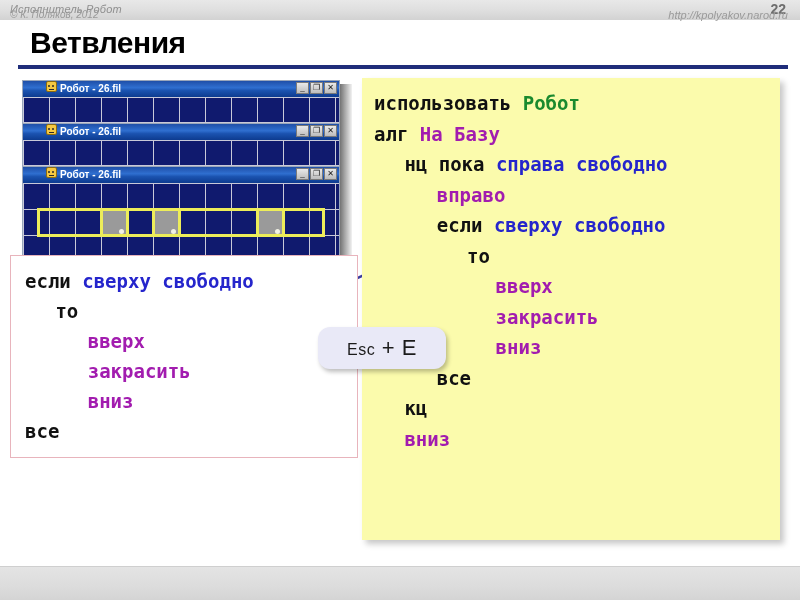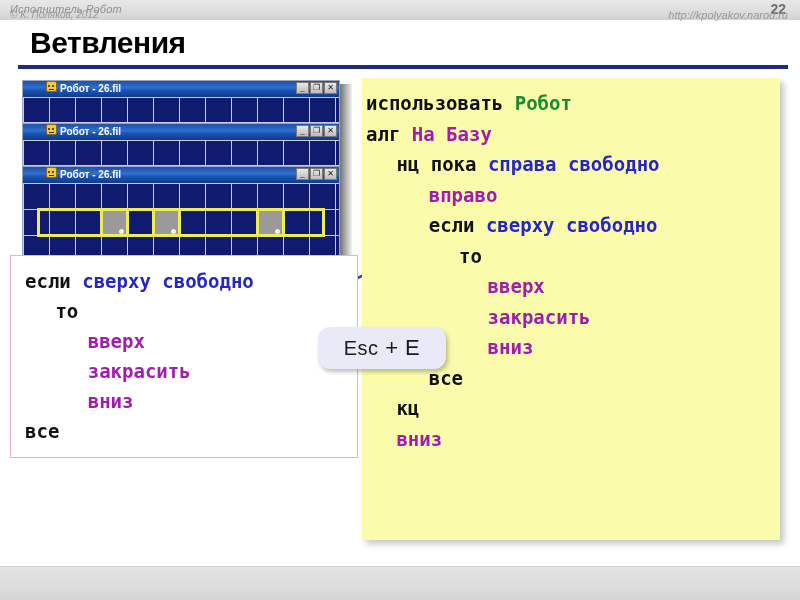--- a/index.html
+++ b/index.html
@@ -156,40 +156,40 @@
   .i1 { padding-left: 1.6em; }
   .i2 { padding-left: 3.3em; }
   .i3 { padding-left: 4.9em; }
 
   
   .right-panel {
     position: absolute; left: 362px; top: 78px;
     width: 418px; height: 462px;
     background: #fbfbac;
     box-sizing: border-box;
-    padding: 10px 0 0 4px;
+    padding: 10px 0 0 12px;
     box-shadow: 4px 4px 6px rgba(0,0,0,0.22);
   }
   .right-panel .code { font-size: 19px; line-height: 30.5px; }
 
   
   .callout {
     position: absolute; left: 318px; top: 327px;
     width: 128px; height: 42px;
     background: #e9e9f7;
     border-radius: 12px;
     box-shadow: 2px 3px 4px rgba(0,0,0,0.25);
     display: flex; align-items: center; justify-content: center;
   }
   .callout-text {
     font-size: 22px; color: #1b1b1b;
     font-family: "Liberation Sans", sans-serif;
     letter-spacing: 0.5px;
   }
-  .callout-text .sc { font-size: 20px; margin-top: 40px; }
+  .callout-text .sc { font-size: 16px; margin-top: 40px; }
 
   
   .connector {
     position: absolute; left: 330px; top: 228px;
     width: 130px; height: 70px;
     pointer-events: none;
   }
 
   
   .footer-bar {

